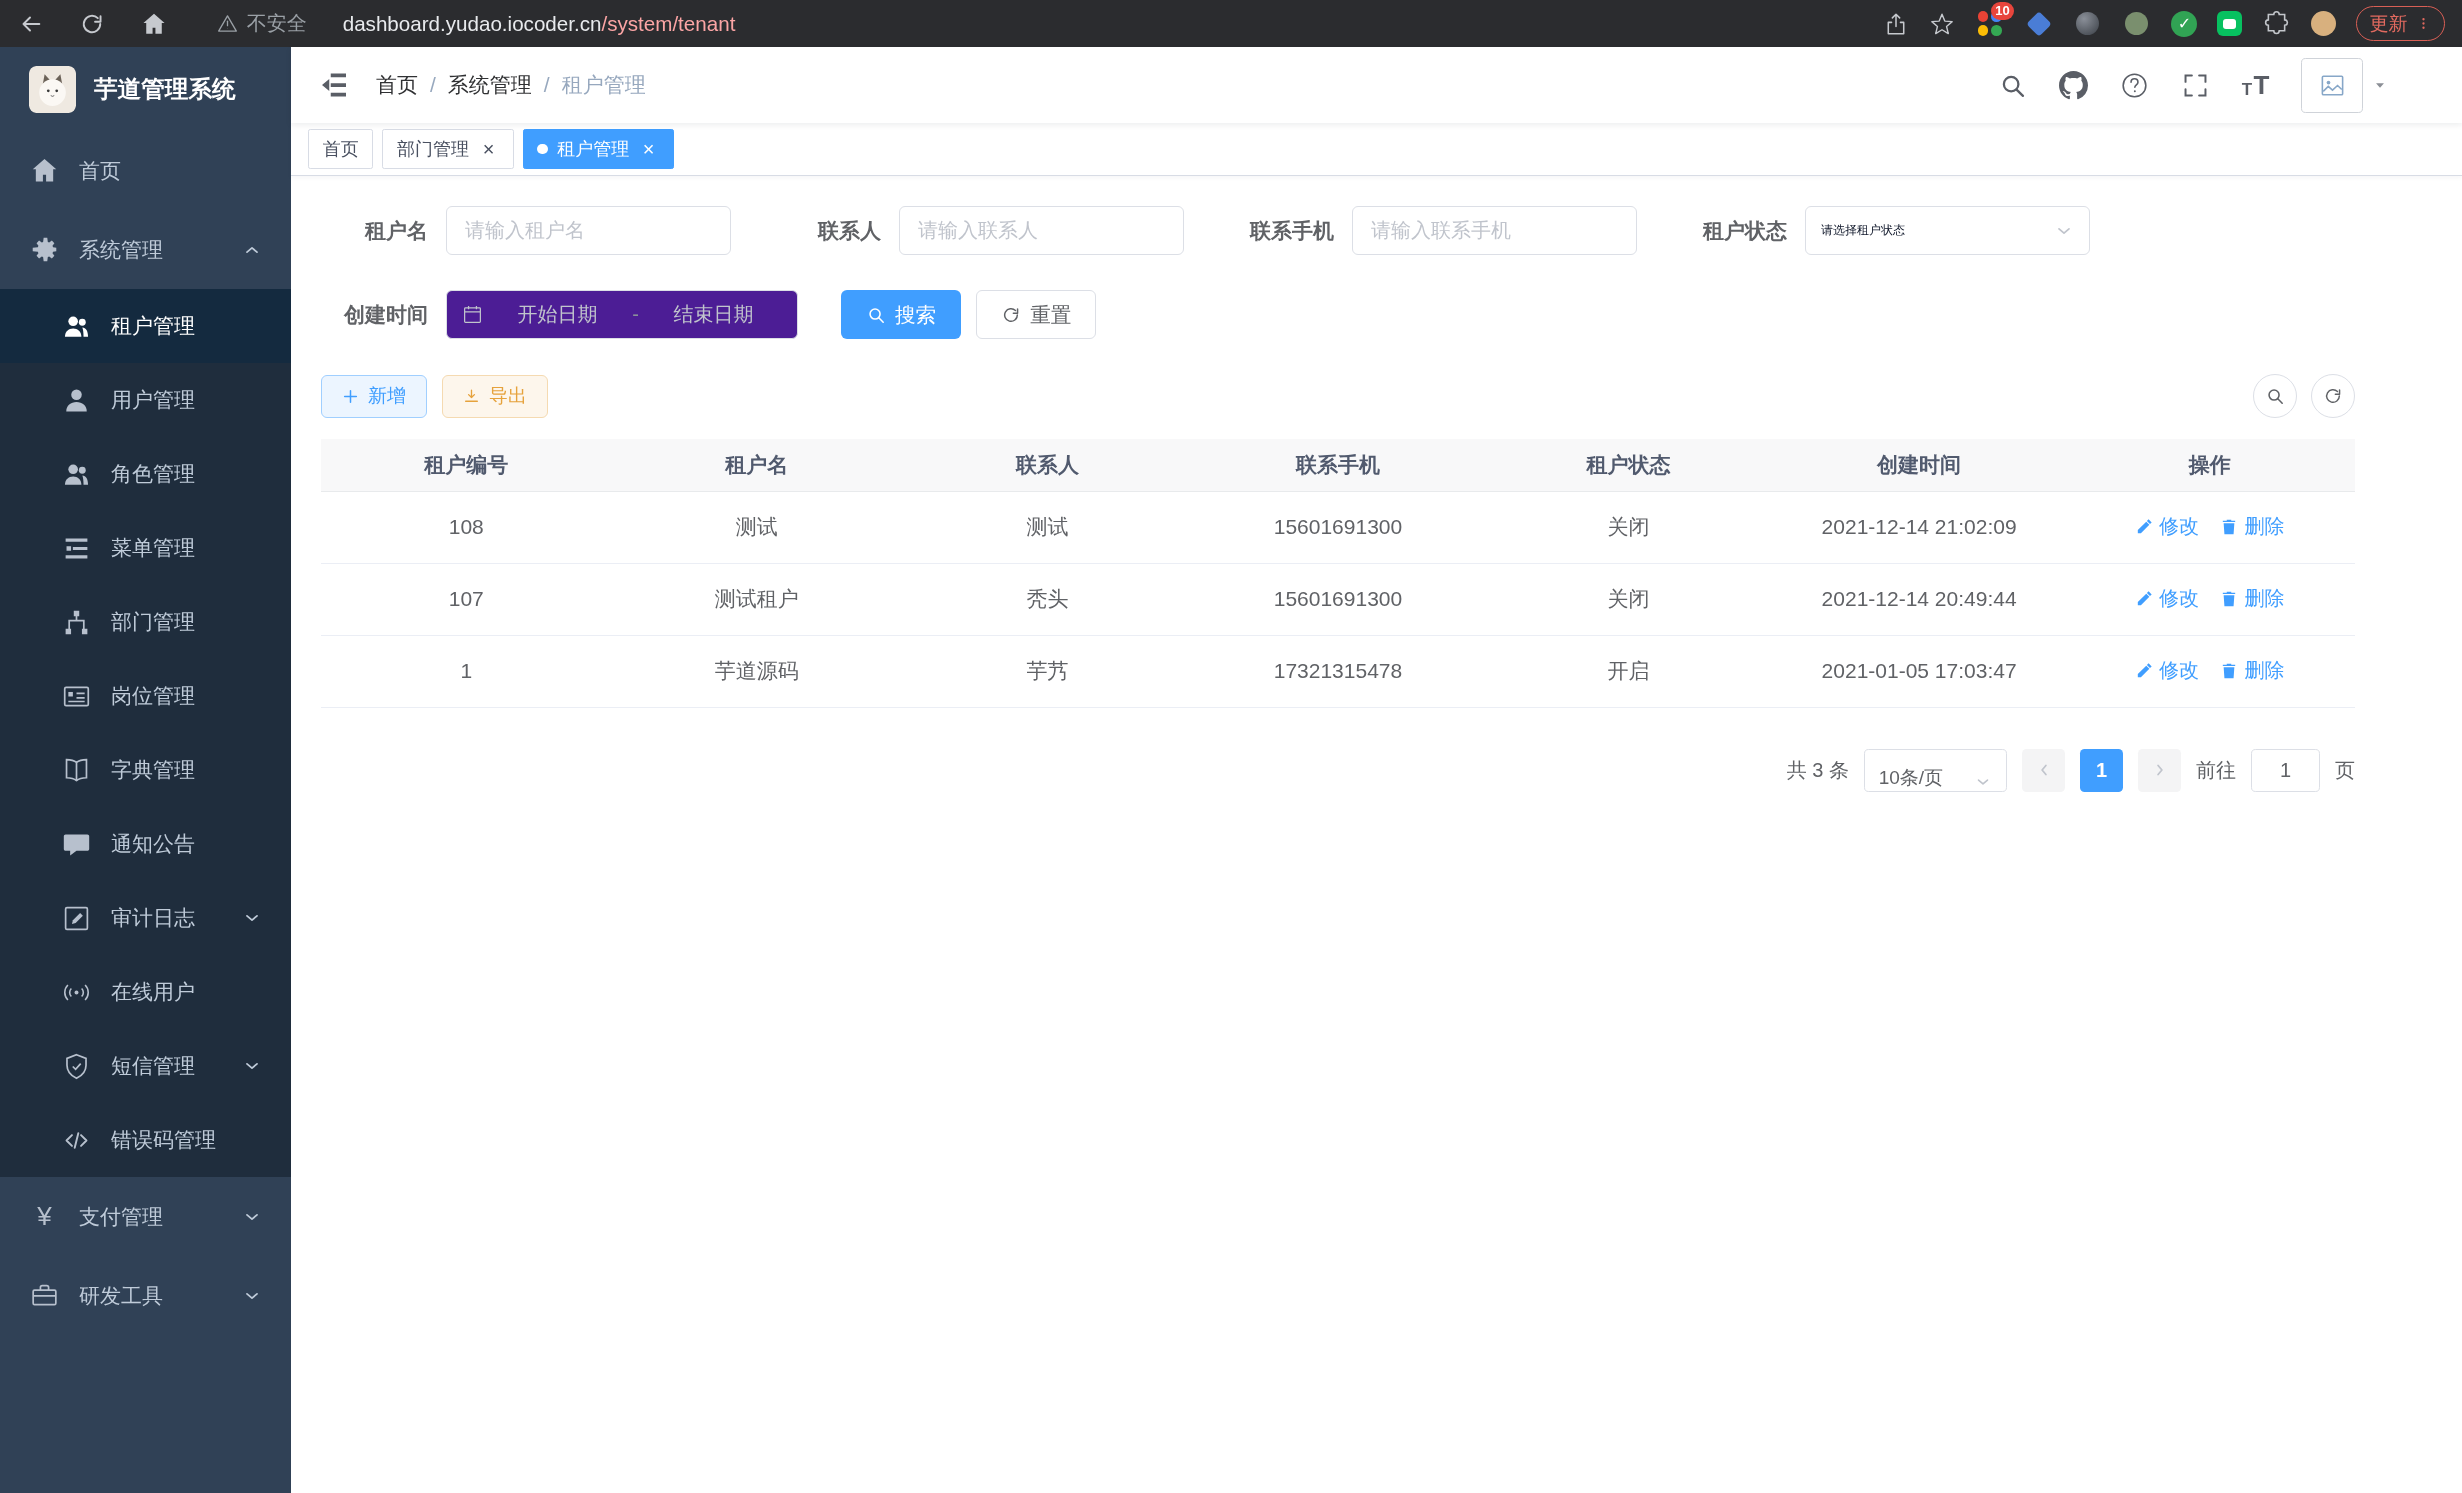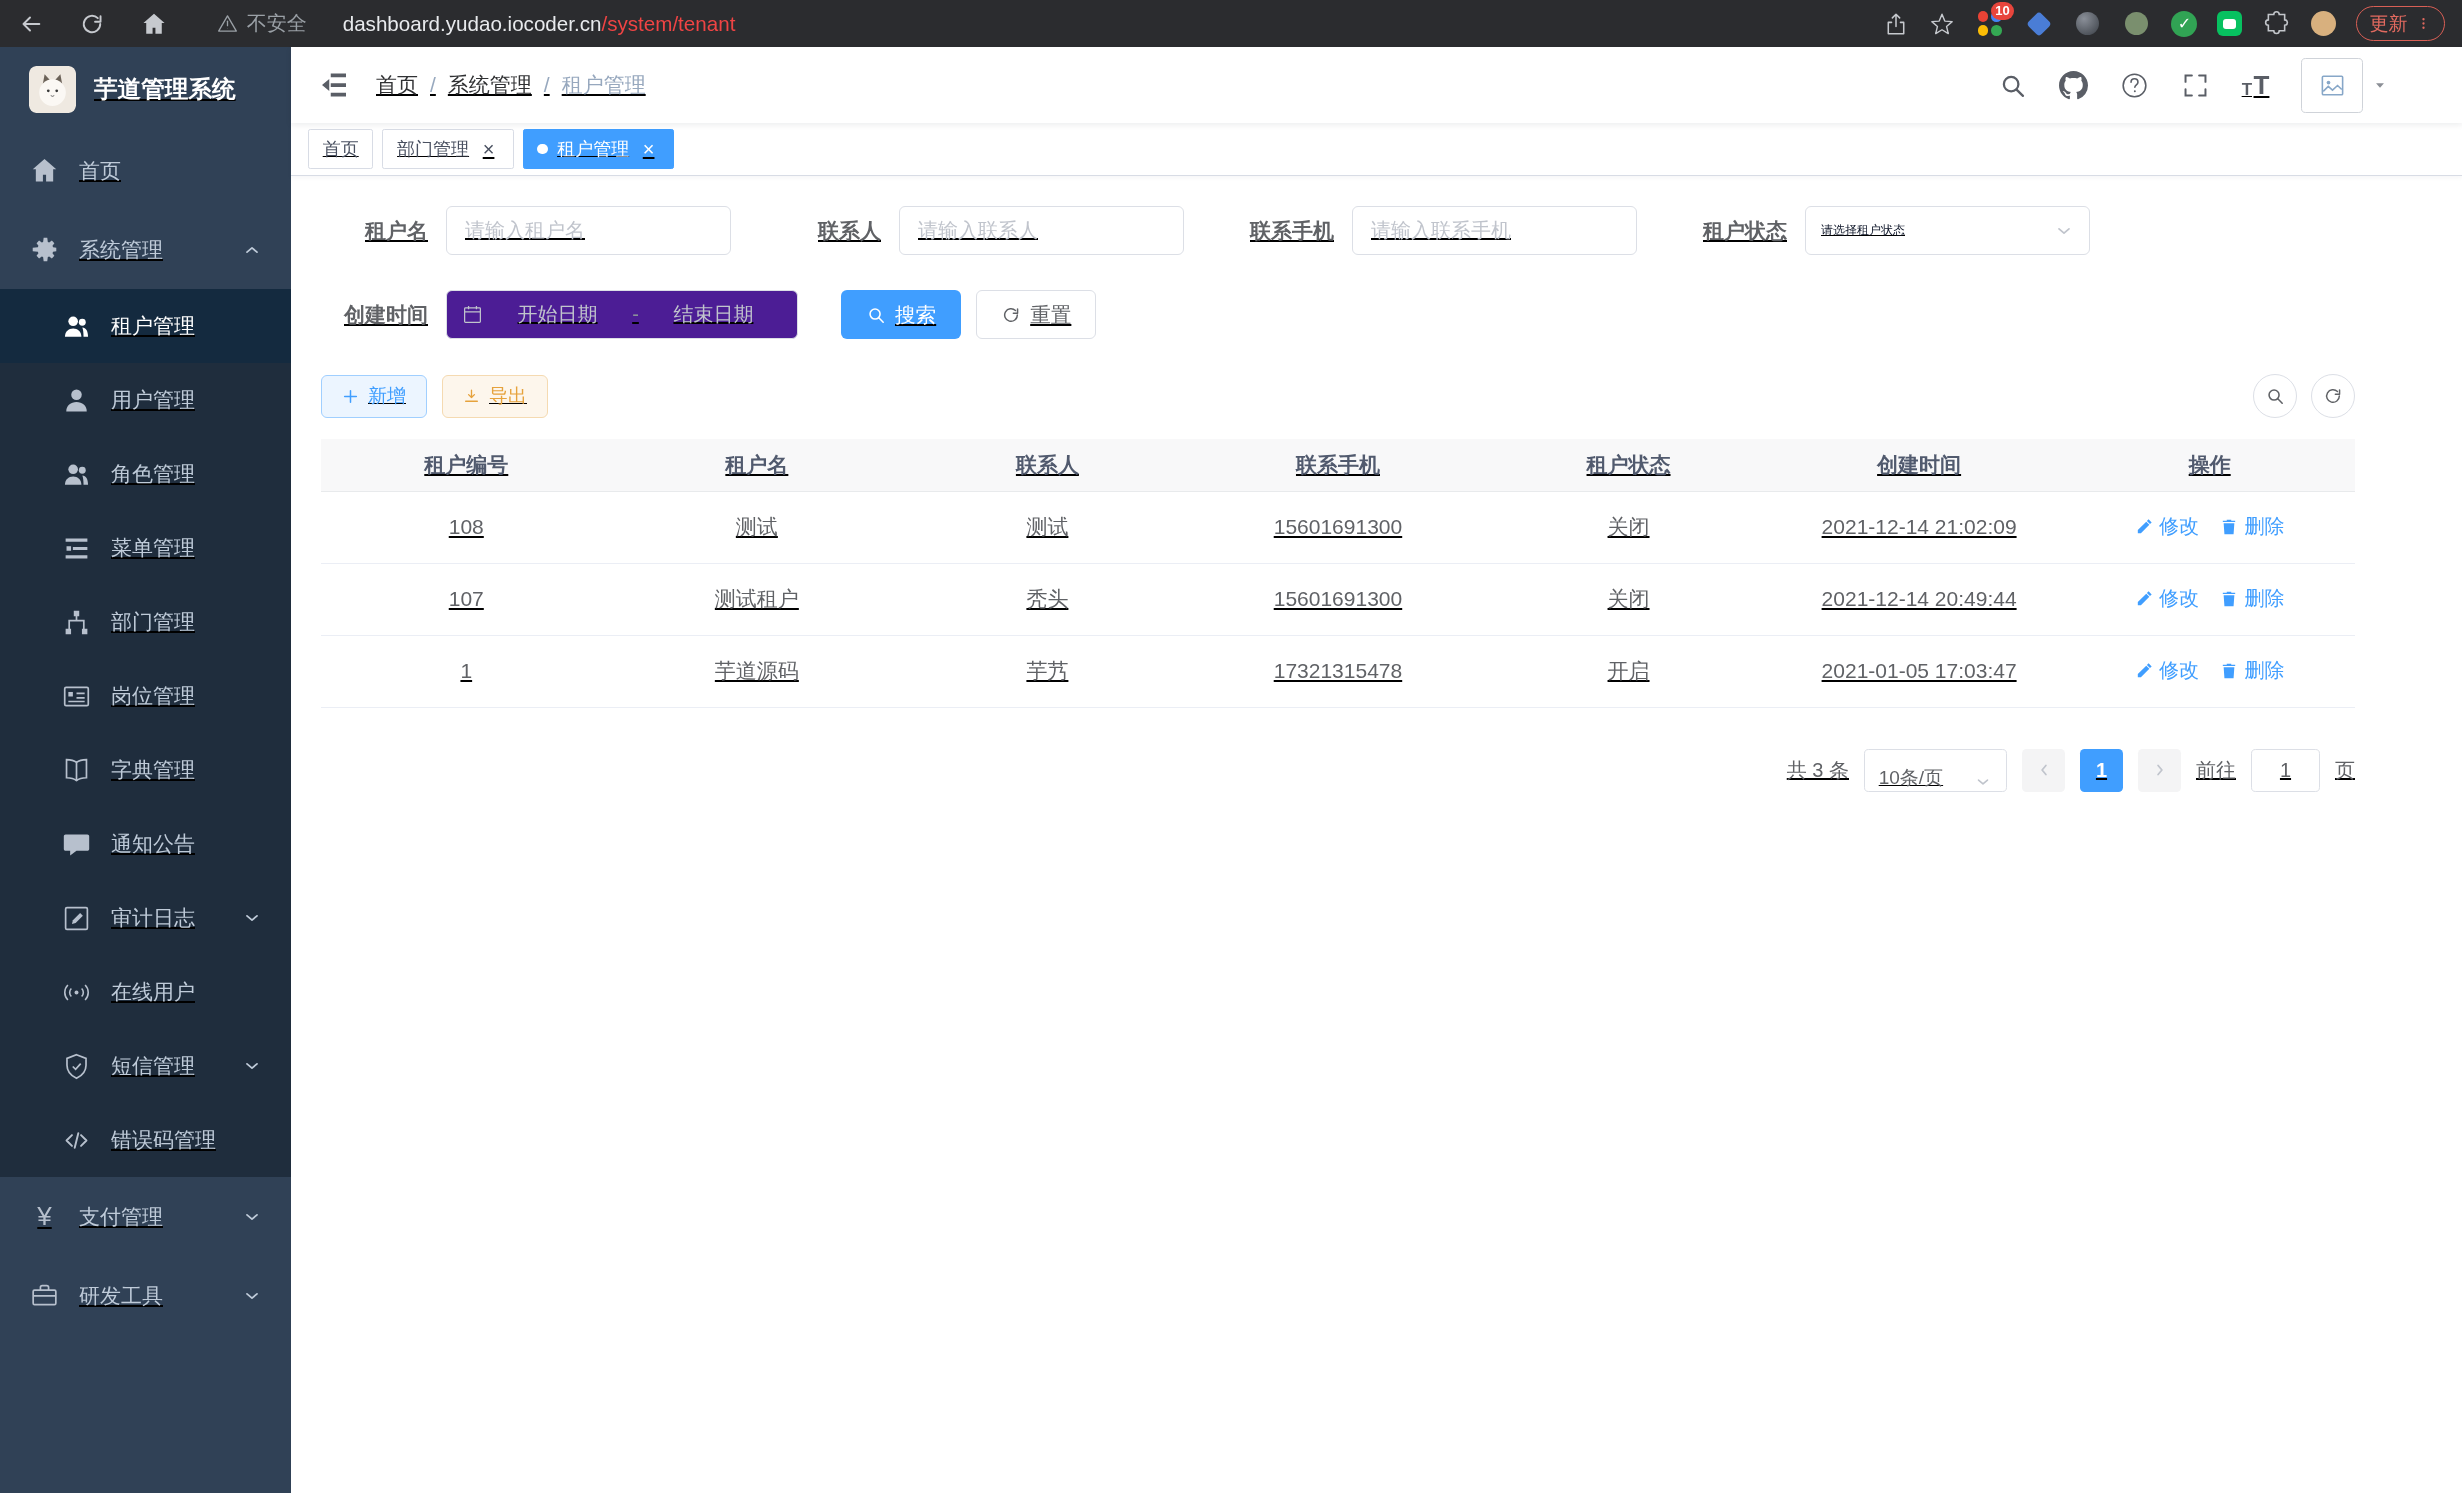--- a/index.html
+++ b/index.html
@@ -9,40 +9,40 @@
   .icon { display:inline-flex; align-items:center; justify-content:center; flex:0 0 auto; }
   button { font-family:inherit; border:none; background:none; cursor:pointer; }
   input { font-family:inherit; outline:none; }
 
   
   .browser-bar { height:47px; background:#2b2c2f; display:flex; align-items:center; padding:0 17px; gap:36px; flex:0 0 auto; }
   .bb-icon { width:26px; height:26px; color:#c6c9ce; cursor:pointer; }
   .bb-security { display:flex; align-items:center; gap:9px; color:#9aa0a6; font-size:20px; margin-left:13.7px; cursor:pointer; }
   .bb-security .bb-icon { width:21px; height:21px; color:#9aa0a6; }
   .bb-url { font-size:20.6px; color:#e8eaed; cursor:text; white-space:nowrap; }
-  .bb-url .path { color:#ef4444; }
+  .bb-url .path { color:#fca5a5; }
   .bb-spacer { flex:1; }
   .bb-right { display:flex; align-items:center; gap:20px; }
   .ext { position:relative; width:29px; height:29px; display:flex; align-items:center; justify-content:center; cursor:pointer; }
   .ext-badge { position:absolute; top:-6.9px; right:-10px; background:#e8453c; color:#fff; font-size:13px; line-height:1; padding:2.3px 4.6px; border-radius:9px; font-weight:700; }
   .dot-grid { display:grid; grid-template-columns:10.7px 10.7px; gap:3px; }
   .dot-grid i { width:10.7px; height:10.7px; border-radius:50%; display:block; }
   .ext.diamond::before { content:""; width:18px; height:18px; background:#4a7dd6; transform:rotate(45deg); border-radius:3.8px; }
   .ext.sphere::before { content:""; width:23px; height:23px; border-radius:50%; background:radial-gradient(circle at 35% 30%, #8a8f98, #3a3f46); }
   .ext.olive::before { content:""; width:23px; height:23px; border-radius:50%; background:#7a8f6e; }
   .ext.checkc { width:26px; height:26px; border-radius:50%; background:#31a354; color:#fff; font-size:16px; font-weight:700; }
   .ext.chat { width:25px; height:25px; border-radius:6px; background:#07c160; }
   .ext.chat::before { content:""; width:13px; height:10px; background:#fff; border-radius:3px; }
   .ext.person { width:25px; height:25px; border-radius:50%; background:#d8b07e; }
   .ext.puzzle { color:#c2c5ca; }
   .update-btn { display:flex; align-items:center; gap:7.6px; border:1.5px solid #d95f55; color:#e0695f; border-radius:761px; height:35px; padding:0 12px; font-size:19px; }
   .update-btn .icon { width:17px; height:17px; color:#e0695f; }
 
   
-  .app { flex:1; display:flex; min-height:0;text-decoration:underline; }
+  .app { flex:1; display:flex; min-height:0; }
   .sidebar { width:291px; flex:0 0 auto; background:#304156; color:#bfcbd9; display:flex; flex-direction:column; overflow:hidden; }
   .logo-row { height:84px; display:flex; align-items:center; padding-left:29px; gap:18px; cursor:pointer; flex:0 0 auto; }
   .logo-img { width:47px; height:47px; border-radius:7.6px; overflow:hidden; }
   .logo-title { color:#fff; font-size:23.6px; font-weight:700; }
   .menu { flex:1; overflow:hidden; }
   .menu-item { height:79px; display:flex; align-items:center; padding-left:30px; gap:20px; font-size:21px; cursor:pointer; position:relative; color:#bfcbd9; }
   .menu-item.sub { background:#1f2d3d; padding-left:62px; height:74px; }
   .menu-item.active { background:#142a3f; color:#fff; }
   .menu-item.active .mi-icon { color:#fff; }
   .mi-icon { width:29px; height:29px; font-size:26px; color:#b7c0cd; display:flex; align-items:center; justify-content:center; }

